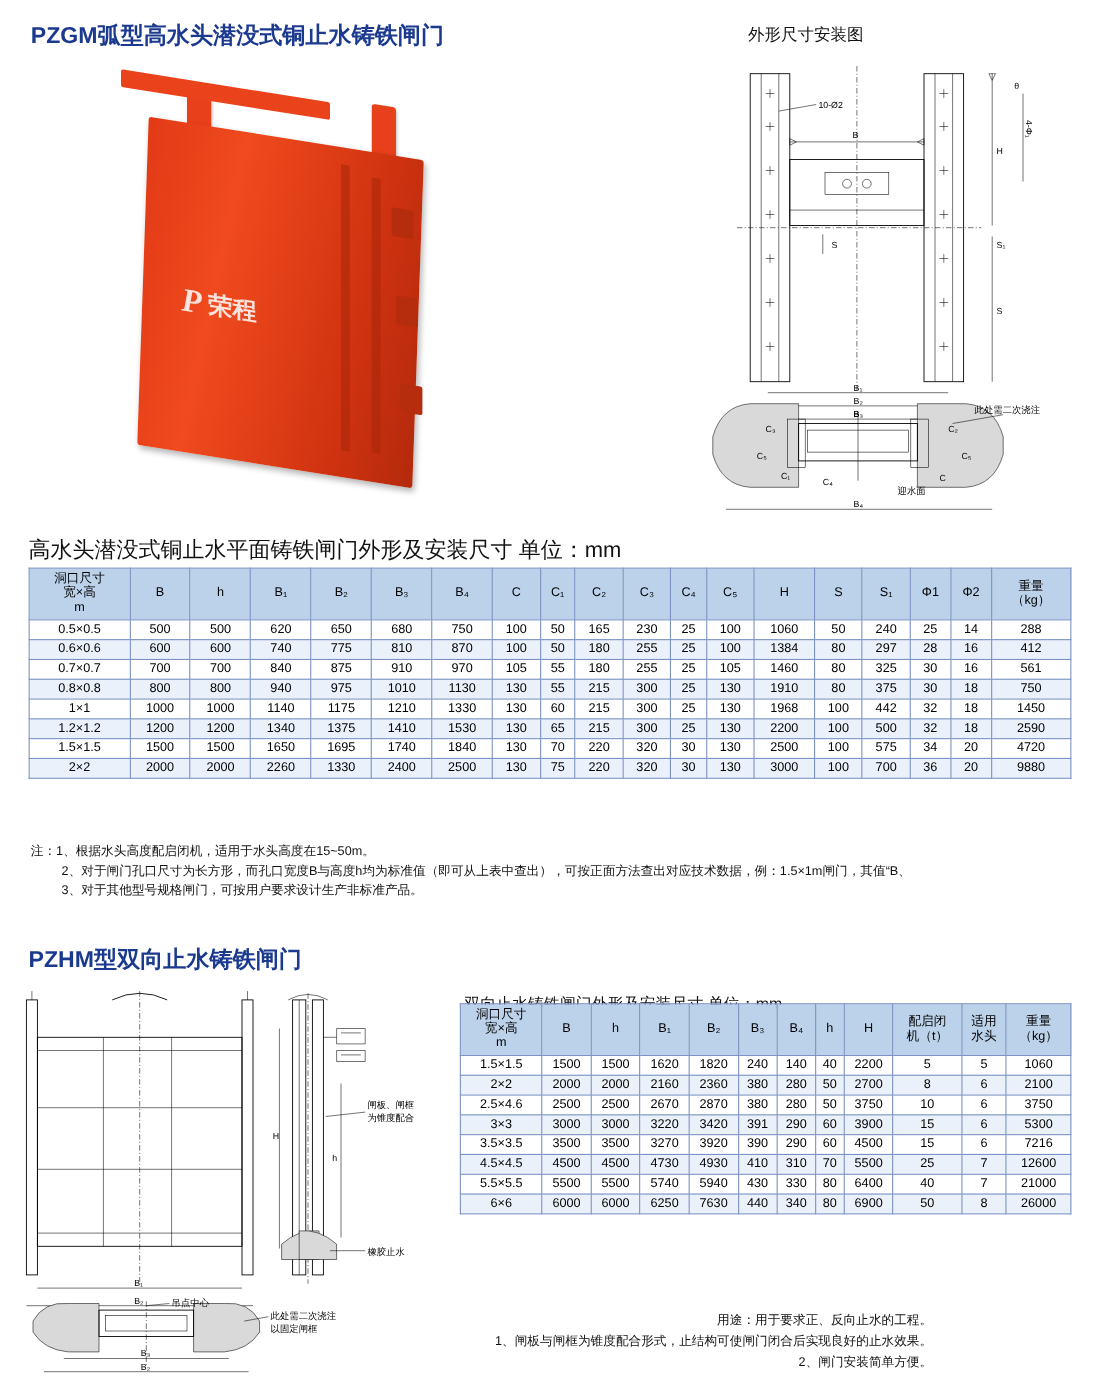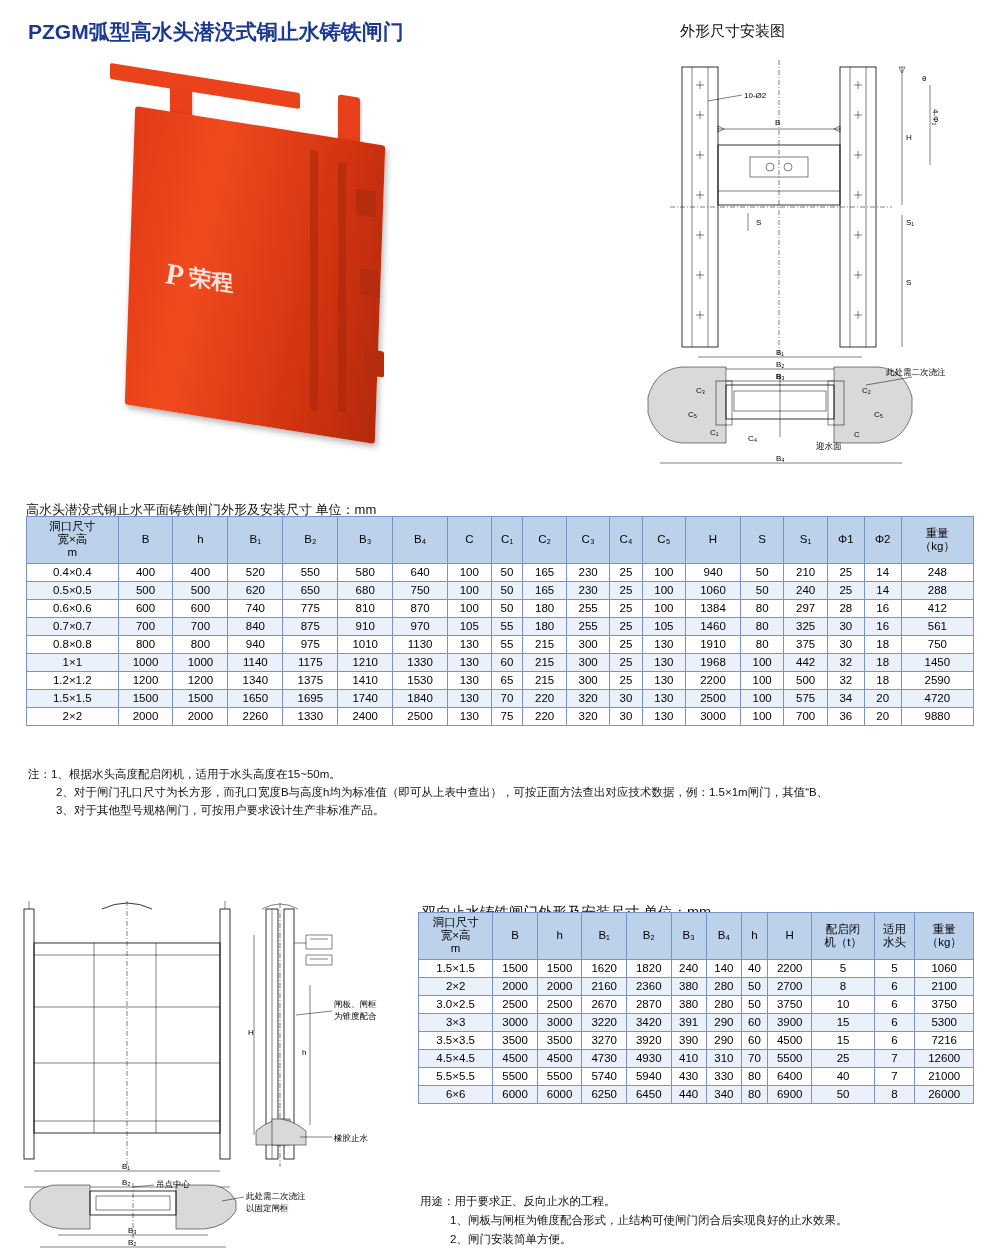--- a/index.html
+++ b/index.html
@@ -78,21 +78,21 @@
     padding:2.5px 2px;background:#ffffff;
   }
   .tbl tbody tr:nth-child(even) td{background:#eaf1fa;}
 
   .note{
     position:absolute;font-size:11.5px;line-height:1.55;color:#111;
   }
   .note div{white-space:nowrap;}
 
   .usage{
-    position:absolute;font-size:11.5px;line-height:1.65;color:#111;
+    position:absolute;font-size:11.5px;line-height:1.65;color:#111;text-align:right;
   }
   .usage div{white-space:nowrap;}
 
   .lbl{font-size:8px;fill:#000;font-family:"Liberation Sans",sans-serif;}
   .lbl-cn{font-size:8.5px;fill:#000;font-family:"Liberation Sans",sans-serif;}
   .ln{stroke:#000;stroke-width:.8;fill:none;}
   .ln-thin{stroke:#000;stroke-width:.5;fill:none;}
   .ln-dash{stroke:#000;stroke-width:.5;fill:none;stroke-dasharray:5 2 1 2;}
   .hatch{fill:#d9d9d9;stroke:#000;stroke-width:.5;}
 </style>
@@ -203,21 +203,21 @@
       <text class="lbl" x="244" y="372">C₅</text>
       <text class="lbl" x="224" y="392">C</text>
       <line class="ln-thin" x1="236" y1="340" x2="282" y2="332"></line>
       <text class="lbl-cn" x="256" y="330">此处需二次浇注</text>
       <text class="lbl-cn" x="186" y="404">迎水面</text>
       <line class="ln-thin" x1="30" y1="418" x2="272" y2="418"></line>
       <text class="lbl" x="146" y="416">B₄</text>
     </svg>
   </div>
 
-  <div class="title-sub" style="left:26px;top:501px;font-size:13px;">高水头潜没式铜止水平面铸铁闸门外形及安装尺寸    单位：mm</div>
+  <div class="title-sub" style="left:26px;top:486px;font-size:20px;">高水头潜没式铜止水平面铸铁闸门外形及安装尺寸    单位：mm</div>
 
   <table class="tbl" id="table1" style="left:26px;top:516px;width:948px;">
     <thead>
         <tr>
           <th>洞口尺寸<br>宽×高<br>m</th>
           <th>B</th>
           <th>h</th>
           <th>B₁</th>
           <th>B₂</th>
           <th>B₃</th>
@@ -231,41 +231,20 @@
           <th>H</th>
           <th>S</th>
           <th>S₁</th>
           <th>Φ1</th>
           <th>Φ2</th>
           <th>重量<br>（kg）</th>
         </tr>
       </thead>
     <tbody>
         <tr>
-          <td>0.4×0.4</td>
-          <td>400</td>
-          <td>400</td>
-          <td>520</td>
-          <td>550</td>
-          <td>580</td>
-          <td>640</td>
-          <td>100</td>
-          <td>50</td>
-          <td>165</td>
-          <td>230</td>
-          <td>25</td>
-          <td>100</td>
-          <td>940</td>
-          <td>50</td>
-          <td>210</td>
-          <td>25</td>
-          <td>14</td>
-          <td>248</td>
-        </tr>
-        <tr>
           <td>0.5×0.5</td>
           <td>500</td>
           <td>500</td>
           <td>620</td>
           <td>650</td>
           <td>680</td>
           <td>750</td>
           <td>100</td>
           <td>50</td>
           <td>165</td>
@@ -428,20 +407,21 @@
         </tr>
       </tbody>
   </table>
 
   <div class="note" style="left:28px;top:766px;">
     <div>注：1、根据水头高度配启闭机，适用于水头高度在15~50m。</div>
     <div style="padding-left:28px;">2、对于闸门孔口尺寸为长方形，而孔口宽度B与高度h均为标准值（即可从上表中查出），可按正面方法查出对应技术数据，例：1.5×1m闸门，其值“B、</div>
     <div style="padding-left:28px;">3、对于其他型号规格闸门，可按用户要求设计生产非标准产品。</div>
   </div>
 
+  <div class="title-main" style="left:26px;top:858px;">PZHM型双向止水铸铁闸门</div>
   <div class="title-sub" style="left:422px;top:903px;font-size:14.5px;">双向止水铸铁闸门外形及安装尺寸    单位：mm</div>
 
   <div class="drawing" style="left:10px;top:895px;width:400px;height:360px;">
     <svg width="400" height="360" viewBox="0 0 400 360">
 
       <rect class="ln" x="14" y="14" width="10" height="250"></rect>
       <rect class="ln" x="210" y="14" width="10" height="250"></rect>
       <line class="ln-thin" x1="19" y1="6" x2="19" y2="14"></line>
       <line class="ln-thin" x1="215" y1="6" x2="215" y2="14"></line>
       <rect class="ln" x="24" y="48" width="186" height="190" fill="none"></rect>
@@ -540,21 +520,21 @@
           <td>2360</td>
           <td>380</td>
           <td>280</td>
           <td>50</td>
           <td>2700</td>
           <td>8</td>
           <td>6</td>
           <td>2100</td>
         </tr>
         <tr>
-          <td>3.0×2.5</td>
+          <td>2.5×4.6</td>
           <td>2500</td>
           <td>2500</td>
           <td>2670</td>
           <td>2870</td>
           <td>380</td>
           <td>280</td>
           <td>50</td>
           <td>3750</td>
           <td>10</td>
           <td>6</td>
@@ -614,21 +594,21 @@
           <td>6400</td>
           <td>40</td>
           <td>7</td>
           <td>21000</td>
         </tr>
         <tr>
           <td>6×6</td>
           <td>6000</td>
           <td>6000</td>
           <td>6250</td>
-          <td>6450</td>
+          <td>7630</td>
           <td>440</td>
           <td>340</td>
           <td>80</td>
           <td>6900</td>
           <td>50</td>
           <td>8</td>
           <td>26000</td>
         </tr>
       </tbody>
   </table>

